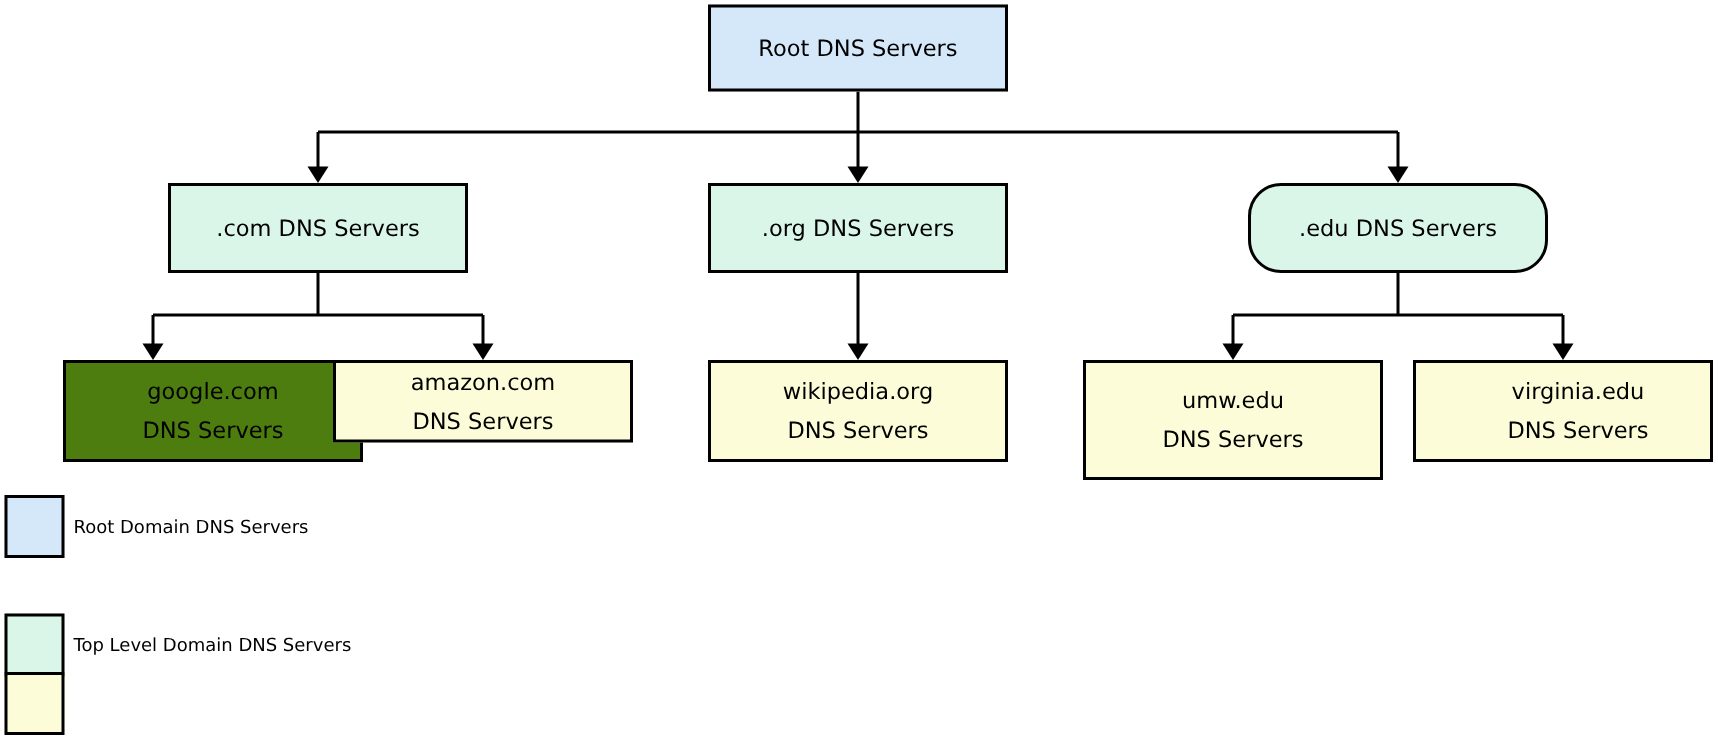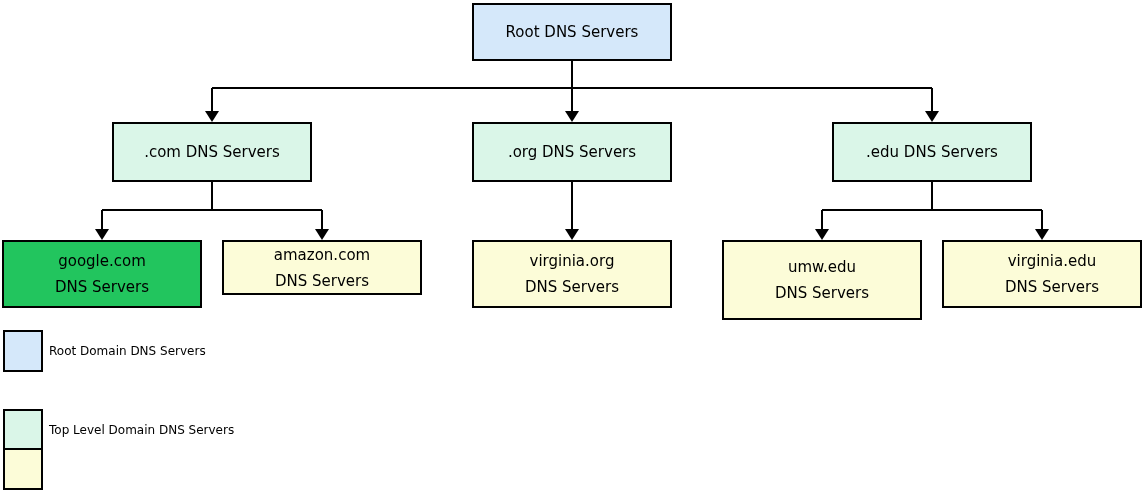--- a/index.html
+++ b/index.html
@@ -33,21 +33,21 @@
     text-align: center;
     font-size: 15px;
     line-height: 26px;
   }
   .node .label {
     white-space: pre-line;
   }
   .node-root   { left: 472px; top: 3px;   width: 200px; height: 58px; }
   .node-com    { left: 112px; top: 122px; width: 200px; height: 60px; }
   .node-org    { left: 472px; top: 122px; width: 200px; height: 60px; }
-  .node-edu    { left: 832px; top: 122px; width: 200px; height: 60px; }
+  .node-edu    { left: 832px; top: 122px; width: 200px; height: 60px; border-radius: 22px; }
   .node-google    { left: 2px;   top: 240px; width: 200px; height: 68px; }
   .node-amazon    { left: 222px; top: 240px; width: 200px; height: 55px; }
   .node-wikipedia { left: 472px; top: 240px; width: 200px; height: 68px; }
   .node-umw       { left: 722px; top: 240px; width: 200px; height: 80px; }
   .node-virginia  { left: 942px; top: 240px; width: 200px; height: 68px; padding-left: 20px; }
 
   .legend-row {
     position: absolute;
     left: 3px;
     height: 42px;
@@ -105,30 +105,30 @@
   <div class="node node-com" style="background-color: rgb(218, 246, 232);">
     <span class="label">.com DNS Servers</span>
   </div>
   <div class="node node-org" style="background-color: rgb(218, 246, 232); text-align: right;">
     <span class="label">.org DNS Servers</span>
   </div>
   <div class="node node-edu" style="background-color: rgb(218, 246, 232);">
     <span class="label">.edu DNS Servers</span>
   </div>
 
-  <div class="node node-google" style="background-color: #22c55e;">
+  <div class="node node-google" style="background-color: #4d7c0f; margin-left: 40px;">
     <span class="label">google.com
 DNS Servers</span>
   </div>
   <div class="node node-amazon" style="background-color: rgb(252, 252, 216);">
     <span class="label">amazon.com
 DNS Servers</span>
   </div>
   <div class="node node-wikipedia" style="background-color: rgb(252, 252, 216);">
-    <span class="label">virginia.org
+    <span class="label">wikipedia.org
 DNS Servers</span>
   </div>
   <div class="node node-umw" style="background-color: rgb(252, 252, 216);">
     <span class="label">umw.edu
 DNS Servers</span>
   </div>
   <div class="node node-virginia" style="background-color: rgb(252, 252, 216);">
     <span class="label">virginia.edu
 DNS Servers</span>
   </div>

